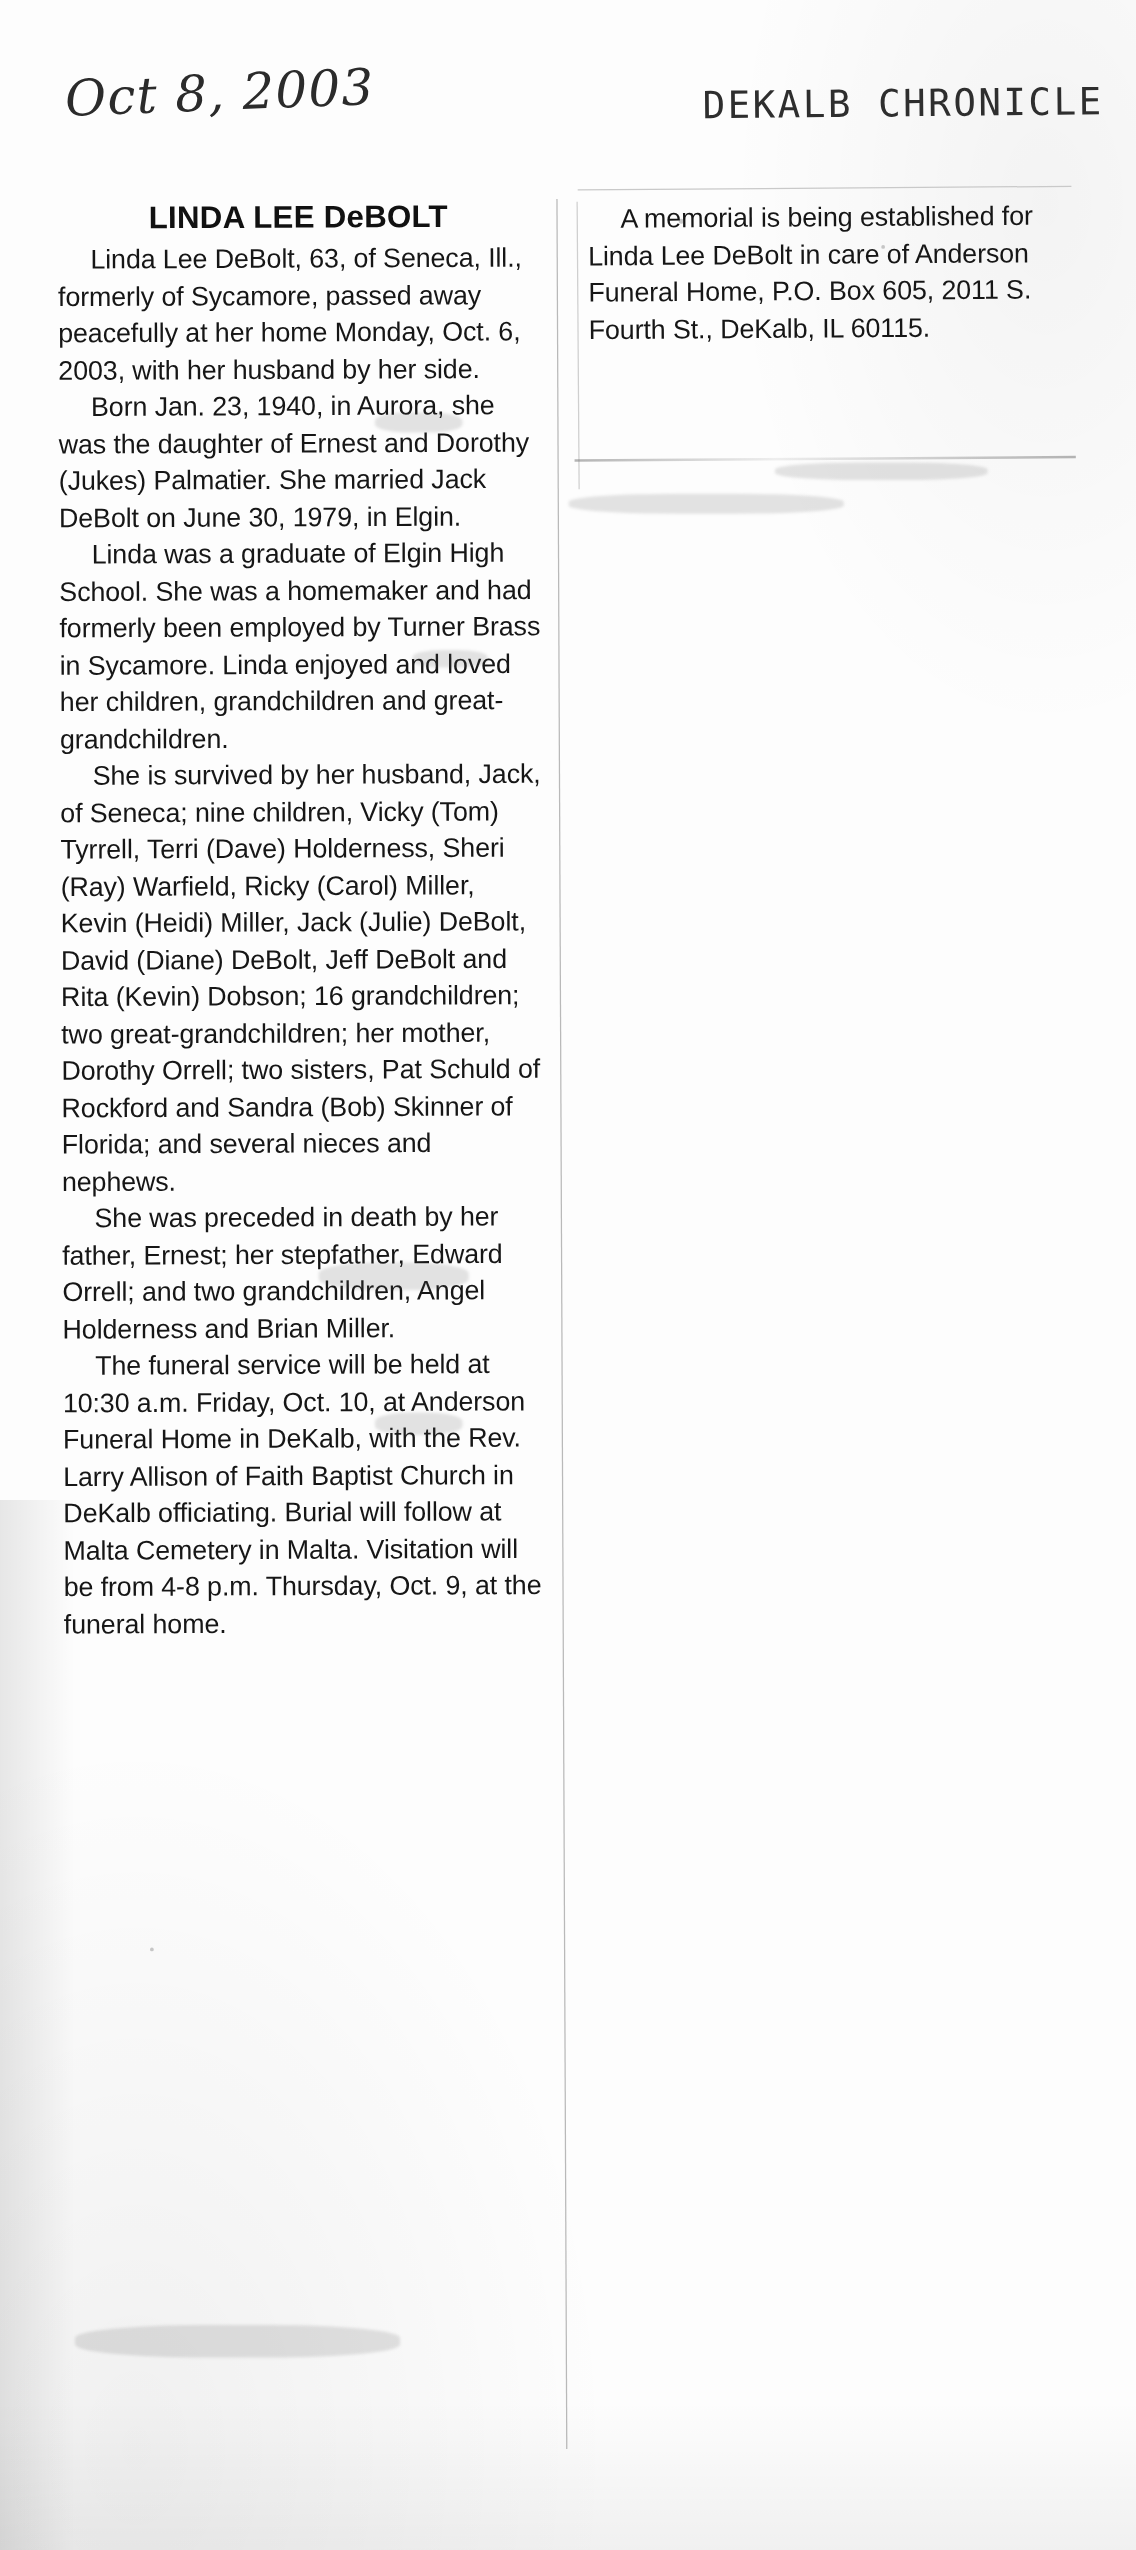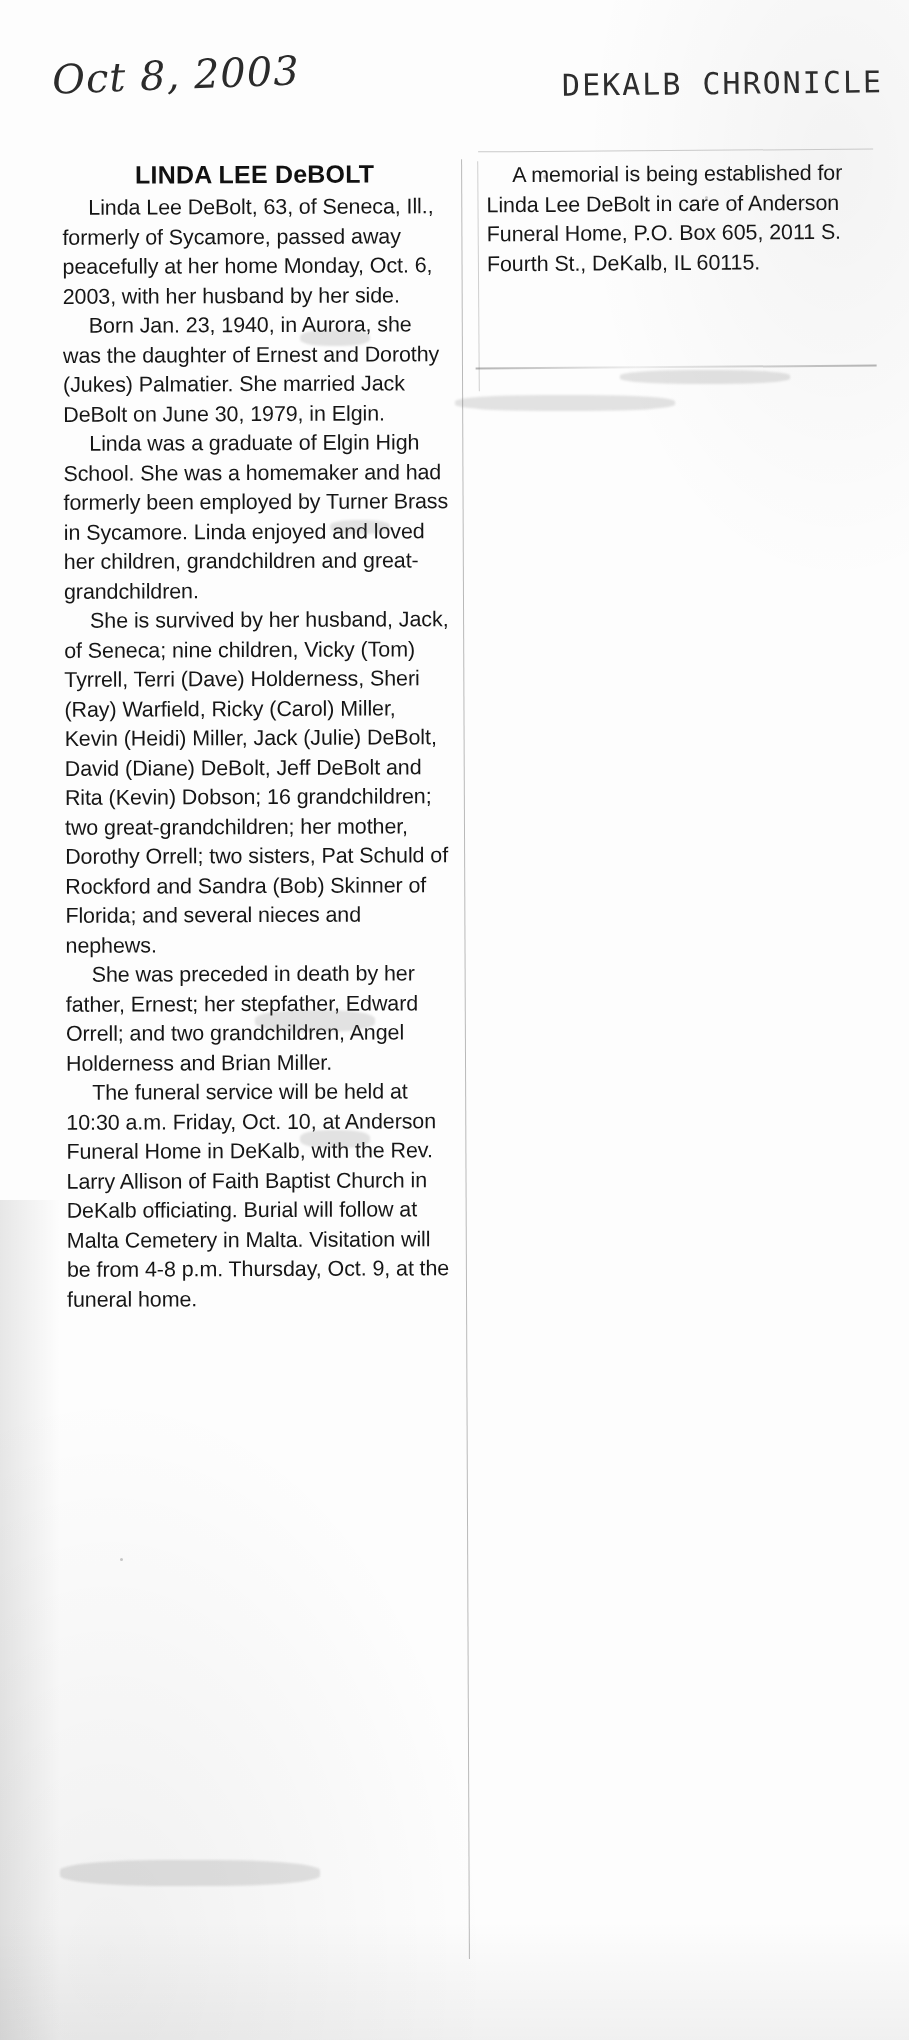--- a/index.html
+++ b/index.html
@@ -49,21 +49,21 @@
     font-size: 30px;
     letter-spacing: 2px;
     color: #2e2e2e;
     white-space: nowrap;
     transform: rotate(-0.6deg);
   }
 
   
   .clipping {
     position: absolute;
-    left: 48px;
+    left: 32px;
     top: 160px;
     width: 830px;
     height: 1840px;
   }
 
   .col {
     position: absolute;
     top: 0;
     box-sizing: border-box;
   }

